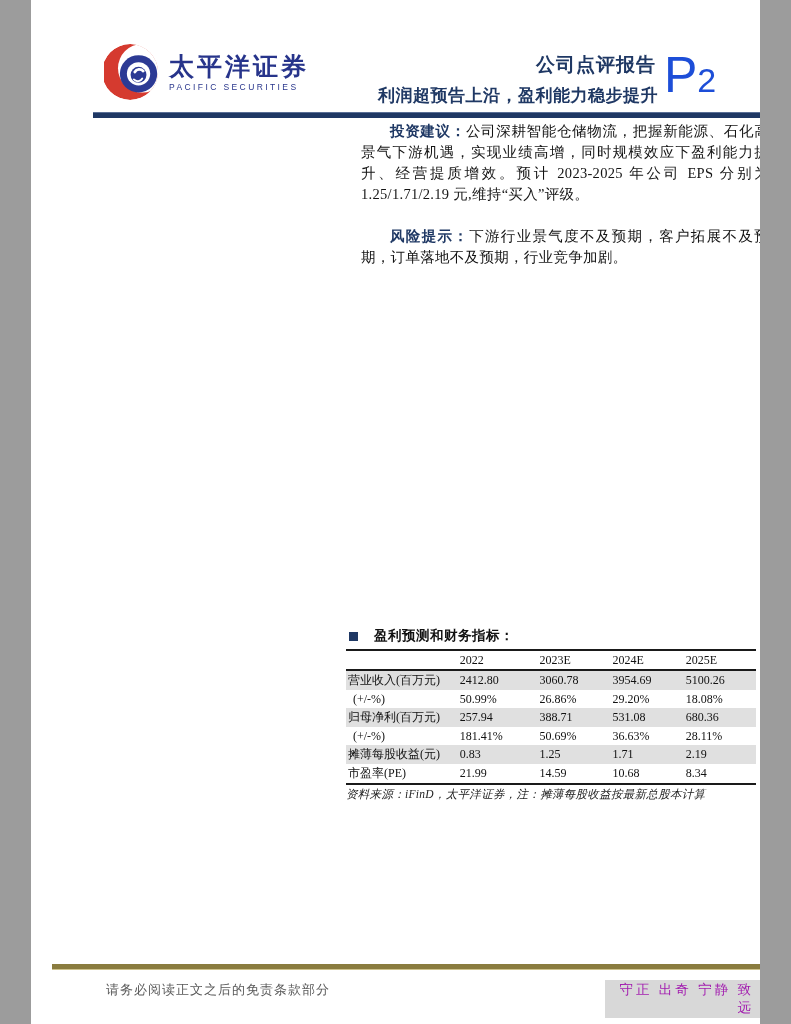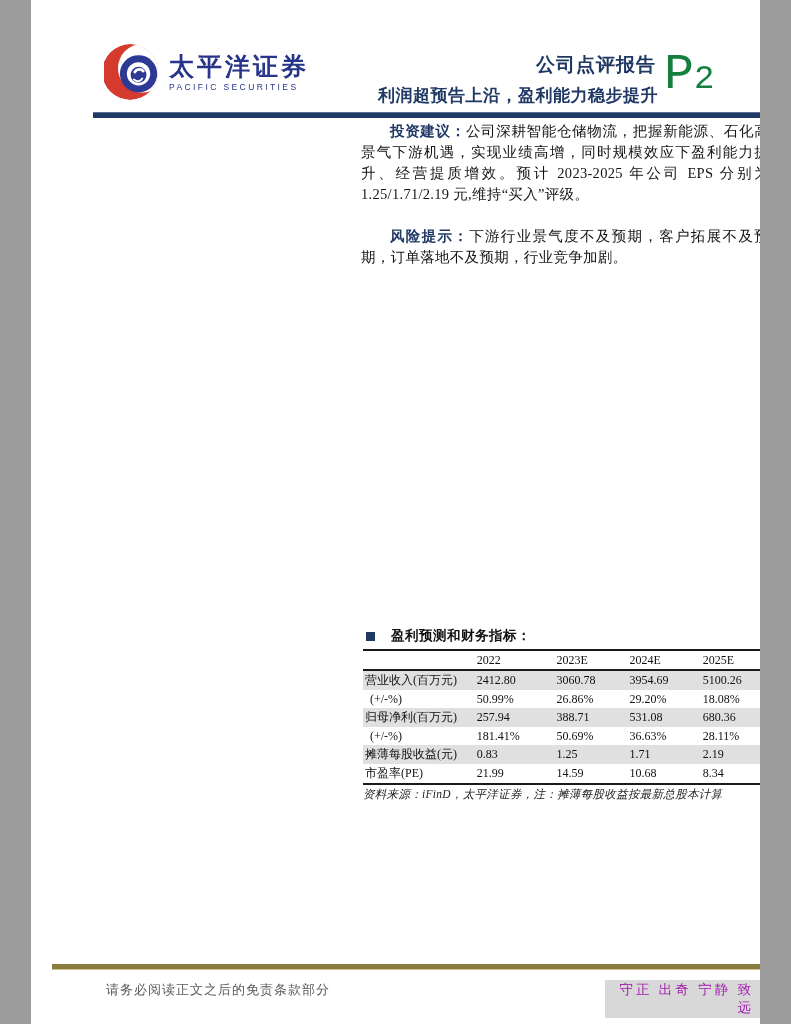--- a/index.html
+++ b/index.html
@@ -8,31 +8,31 @@
     font-family:"Liberation Serif","DejaVu Serif",serif;overflow:hidden;
   }
   
   .logo{position:absolute;left:73px;top:40px;display:flex;align-items:center;gap:9px;}
   .logo-text{display:flex;flex-direction:column;justify-content:center;}
   .logo-cn{font-size:25px;font-weight:bold;color:#27348B;letter-spacing:3px;line-height:26px;font-family:"Liberation Sans","DejaVu Sans",sans-serif;}
   .logo-en{font-size:8.5px;color:#27348B;letter-spacing:2.4px;margin-top:3px;font-family:"Liberation Sans","DejaVu Sans",sans-serif;}
   .header-meta{position:absolute;left:330px;top:52px;width:297px;text-align:right;color:#1F3864;}
   .report-type{font-size:19px;font-weight:bold;letter-spacing:1px;margin-bottom:6px;margin-right:2px;}
   .report-title{font-size:17px;font-weight:bold;letter-spacing:0.5px;}
-  .page-num{position:absolute;left:633px;top:50px;color:#15803d;font-family:Liberation Mono, monospace;}
+  .page-num{position:absolute;left:633px;top:50px;color:#1d4ed8;font-family:Liberation Sans, sans-serif;}
   .pn-p{font-size:50px;line-height:50px;}
   .pn-n{font-size:34px;line-height:50px;}
   .navy-rule{position:absolute;left:62px;top:112px;width:679px;height:5px;background:#1F3864;border-top:1px solid #5a6f96;}
   
   .content{position:absolute;left:330px;top:121px;width:414px;font-size:14.5px;line-height:21px;
     text-align:justify;color:#141414;letter-spacing:0.3px;}
   .content p{margin:0 6px 21px 0;text-indent:2em;}
   .plabel{color:#1F3864;font-weight:bold;}
   
-  .fin-block{position:absolute;left:332px;top:627px;width:410px;color:#111;}
+  .fin-block{position:absolute;left:315px;top:627px;width:410px;color:#111;}
   .fin-title{display:flex;align-items:center;gap:16px;padding:0 0 4px 3px;border-bottom:2px solid #1a1a1a;}
   .sq{width:9px;height:9px;background:#1F3864;display:inline-block;}
   .fin-title-text{font-size:13.5px;font-weight:bold;letter-spacing:0.5px;}
   table.fin{width:100%;border-collapse:collapse;border-bottom:2px solid #1a1a1a;}
   table.fin th,table.fin td{font-size:12px;font-weight:normal;text-align:left;padding:1px 3px;height:16px;white-space:nowrap;}
   table.fin th{border-bottom:2px solid #1a1a1a;}
   table.fin .lbl{text-align:left;width:27%;padding-left:2px;}
   table.fin tr.shaded{background:#E0E0E0;}
   table.fin td.sub{padding-left:7px;}
   .source{margin-top:2px;font-size:11.5px;font-style:italic;color:#222;letter-spacing:0.3px;}

